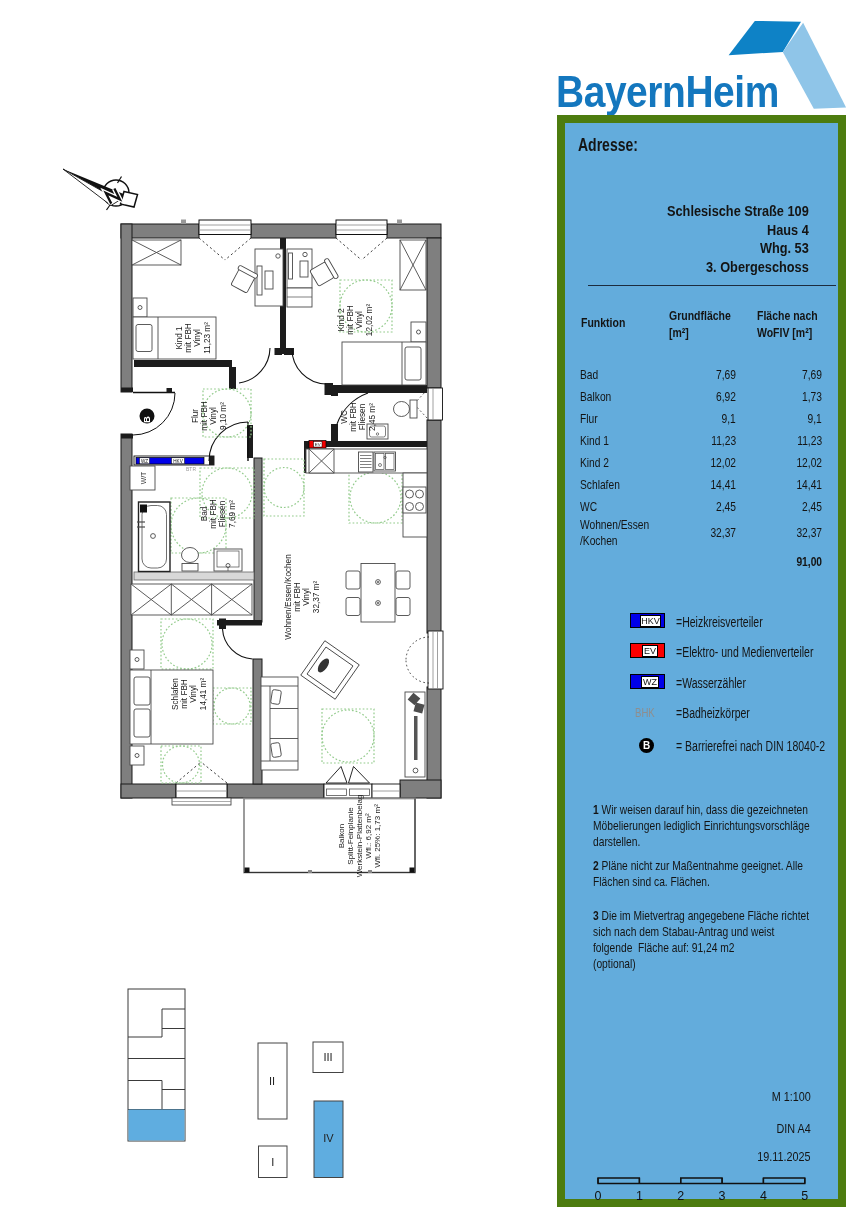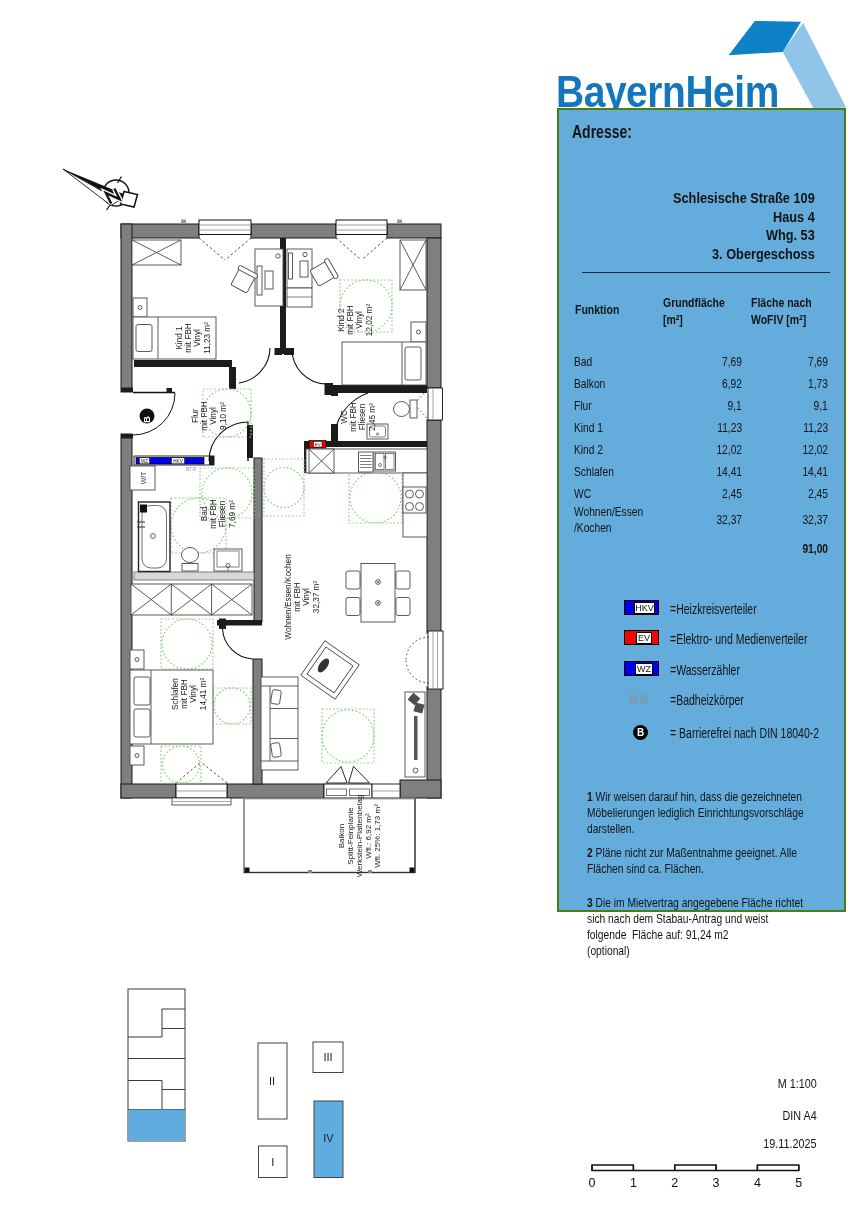--- a/index.html
+++ b/index.html
@@ -1,18 +1,18 @@
 <!DOCTYPE html>
 <html><head>
 <meta charset="utf-8">
 <style>
 html,body{margin:0;padding:0;background:#fff;}
 body{width:868px;height:1228px;position:relative;font-family:"Liberation Sans",sans-serif;overflow:hidden;}
 .abs{position:absolute;}
-#panel{position:absolute;left:557px;top:108px;width:289px;height:804px;background:#63acdc;border:2px solid #4d7c0f;box-sizing:border-box;}
+#panel{position:absolute;left:557px;top:115px;width:289px;height:1092px;background:#63acdc;border:8px solid #4d7c0f;box-sizing:border-box;}
 #panel div{position:absolute;color:#141414;}
 .trow{font-size:12.8px;white-space:nowrap;}
 .c1{position:absolute;left:15px;transform:scaleX(0.8);transform-origin:0 0;white-space:nowrap;}
 .c2{position:absolute;right:102px;transform:scaleX(0.8);transform-origin:100% 0;white-space:nowrap;}
 .c3{position:absolute;right:16px;transform:scaleX(0.8);transform-origin:100% 0;white-space:nowrap;}
 .note{font-size:13.5px;line-height:15.9px;white-space:nowrap;transform:scaleX(0.76);transform-origin:0 0;}
 .lgt{font-size:14px;transform:scaleX(0.75);transform-origin:0 0;white-space:nowrap;}
 </style>
 </head>
 <body>

